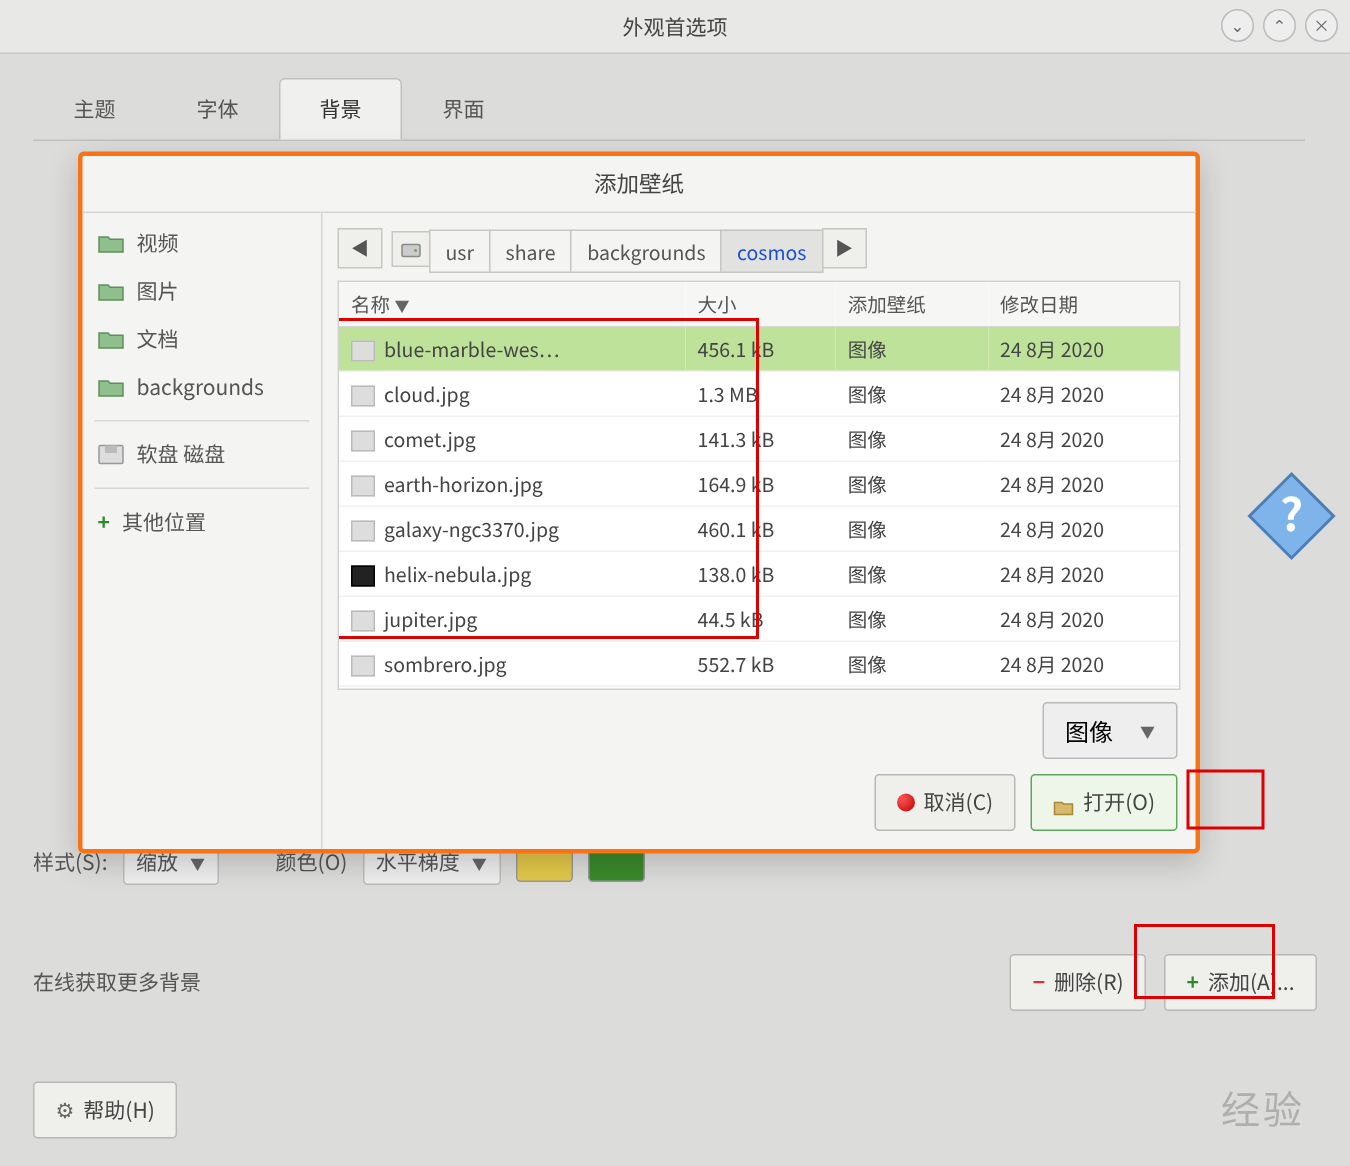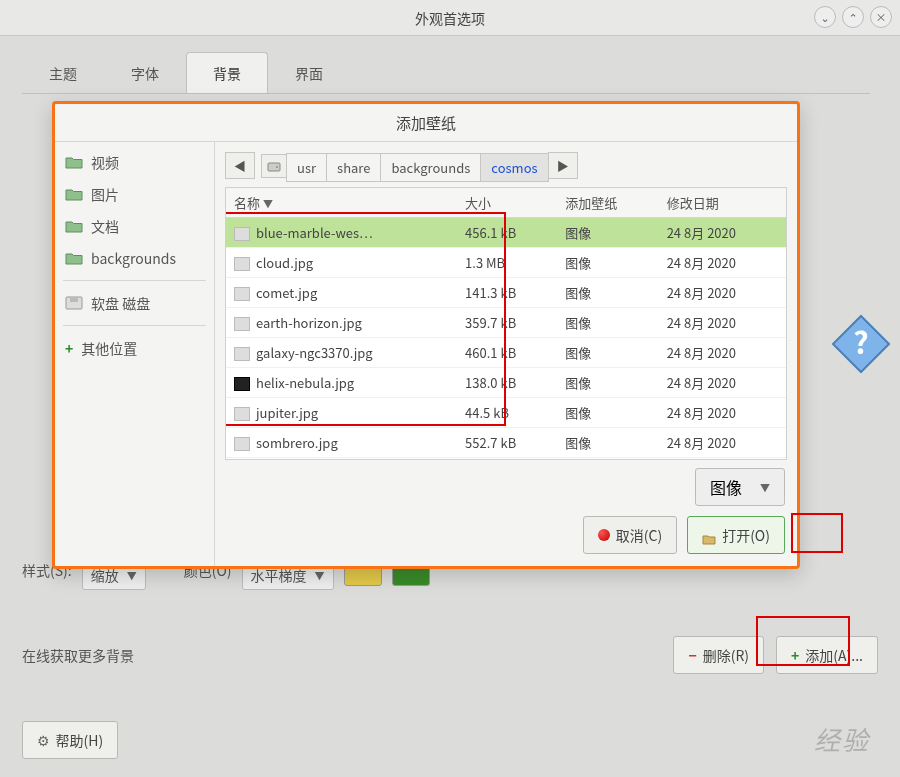--- a/index.html
+++ b/index.html
@@ -8,21 +8,21 @@
 .titlebar { height: 36px; display: flex; align-items: center; justify-content: center; background: #e8e8e6; border-bottom: 1px solid #c8c8c6; position: relative; }
 .titlebar-title { font-size: 14px; color: #444; }
 .win-btns { position: absolute; right: 8px; top: 6px; display: flex; gap: 6px; }
 .win-btn { width: 22px; height: 22px; border-radius: 50%; border: 1px solid #bbb; background: #eee; display: flex; align-items: center; justify-content: center; font-size: 11px; color: #666; cursor: pointer; }
 
 .main-area { padding: 16px 30px 10px 22px; }
 .tabs { display: flex; border-bottom: 1px solid #c0c0be; }
 .tab { padding: 10px 26px; font-size: 14px; color: #555; border: 1px solid transparent; border-bottom: none; cursor: pointer; }
 .tab.active { background: #f0f0ee; border-color: #c0c0be; border-radius: 4px 4px 0 0; color: #333; }
 
-.bottom-controls { position: absolute; left: 22px; right: 22px; top: 560px; display: flex; align-items: flex-start; gap: 10px; font-size: 14px; color: #555; }
+.bottom-controls { position: absolute; left: 22px; right: 22px; top: 560px; display: flex; align-items: center; gap: 10px; font-size: 14px; color: #555; }
 .dd { display: inline-flex; align-items: center; border: 1px solid #bbb; background: #eee; padding: 4px 8px; border-radius: 3px; gap: 8px; }
 .chev { font-size: 10px; color: #666; }
 .swatch { width: 38px; height: 26px; border: 1px solid #999; border-radius: 3px; }
 
 .link-row { position: absolute; left: 22px; right: 22px; top: 636px; display: flex; align-items: center; justify-content: space-between; font-size: 14px; color: #555; }
 .link-row .btns { display: flex; gap: 12px; }
 .gbtn { border: 1px solid #b8b8b6; background: #efefec; padding: 8px 14px; border-radius: 3px; font-size: 14px; color: #444; display: inline-flex; align-items: center; gap: 6px; cursor: pointer; }
 
 .help-row { position: absolute; left: 22px; bottom: 18px; }
 
@@ -214,21 +214,21 @@
                 <td>24 8月 2020</td>
               </tr>
               <tr>
                 <td><span class="file-ico"></span>comet.jpg</td>
                 <td>141.3 kB</td>
                 <td>图像</td>
                 <td>24 8月 2020</td>
               </tr>
               <tr>
                 <td><span class="file-ico"></span>earth-horizon.jpg</td>
-                <td>359.7 kB</td>
+                <td>164.9 kB</td>
                 <td>图像</td>
                 <td>24 8月 2020</td>
               </tr>
               <tr>
                 <td><span class="file-ico"></span>galaxy-ngc3370.jpg</td>
                 <td>460.1 kB</td>
                 <td>图像</td>
                 <td>24 8月 2020</td>
               </tr>
               <tr>
@@ -279,13 +279,13 @@
   <svg class="side-qmark" viewBox="0 0 60 60">
     <polygon points="30,2 58,30 30,58 2,30" fill="#7fb4ea" stroke="#4a7fb8" stroke-width="2"></polygon>
     <text x="30" y="40" font-size="30" text-anchor="middle" fill="#fff" font-weight="bold">?</text>
   </svg>
 </div>
 
 <div class="redA" style="left:791px; top:513px; width:52px; height:40px"></div>
 
 <div class="redA" style="left:756px; top:616px; width:94px; height:50px"></div>
 
-<div style="position:absolute; right:30px; bottom:20px; font-size:26px; color:rgba(120,120,120,0.45); font-style:italic; letter-spacing:2px">经验</div>
+<div style="position:absolute; right:30px; bottom:20px; font-size:26px; color:rgba(120,120,120,0.45); letter-spacing:2px">经验</div>
 
 </body></html>

